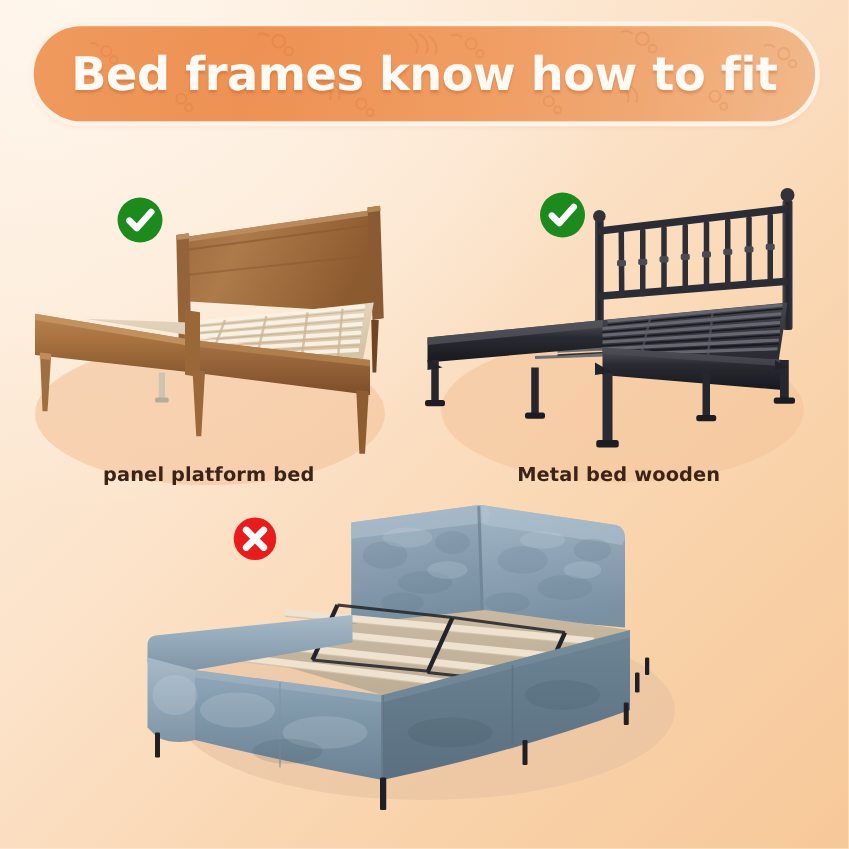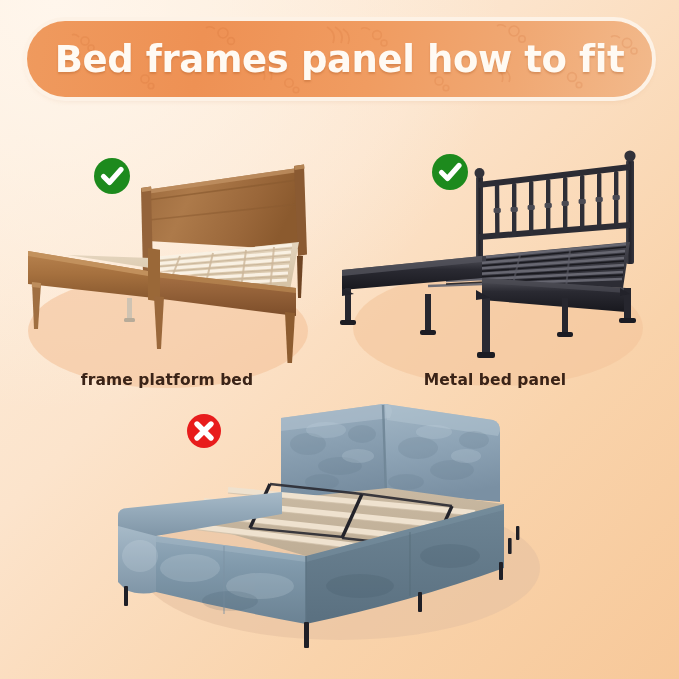--- a/index.html
+++ b/index.html
@@ -84,21 +84,21 @@
           <circle cx="269" cy="69" r="2.8"></circle>
         <circle cx="412" cy="60" r="4"></circle>
           <circle cx="419" cy="67" r="2.8"></circle>
         <circle cx="545" cy="56" r="4.4"></circle>
           <circle cx="552" cy="64" r="2.8"></circle>
         <path d="M300 6 q10 6 6 16 M308 6 q10 6 6 16 M316 8 q9 6 5 15"></path>
         <path d="M232 46 q8 5 5 13 M239 46 q8 5 5 13"></path>
         <path d="M470 48 q8 5 5 13 M477 48 q8 5 5 13"></path>
       </g>
     </svg>
-    <div class="title">Bed frames panel how to fit</div>
+    <div class="title">Bed frames know how to fit</div>
   </div>
 
   <div class="panel" id="panel-wood">
     <svg class="bed-art" width="318" height="262" viewBox="0 0 318 262">
       <defs>
         <linearGradient id="wd-rail" x1="0" y1="0" x2="0" y2="1">
           <stop offset="0" stop-color="#a87245"></stop>
             <stop offset="1" stop-color="#7d4e2a"></stop>
         </linearGradient>
         <linearGradient id="wd-side" x1="0" y1="0" x2="0" y2="1">
@@ -181,21 +181,21 @@
       </g>
     </svg>
 
     <div class="badge" style="left:84px;top:18px;">
       <svg width="40" height="40" viewBox="0 0 40 40">
         <circle cx="20" cy="20" r="18" fill="#1d8a1d"></circle>
         <path d="M11.5 20.5 L17.5 26.5 L29 13.5" fill="none" stroke="#ffffff" stroke-width="5.2" stroke-linecap="round" stroke-linejoin="round"></path>
       </svg>
     </div>
 
-    <div class="caption" id="cap-wood">frame platform bed</div>
+    <div class="caption" id="cap-wood">panel platform bed</div>
   </div>
 
   <div class="panel" id="panel-metal">
     <svg class="bed-art" width="330" height="262" viewBox="0 0 330 262">
       <defs>
         <linearGradient id="mt-v" x1="0" y1="0" x2="1" y2="0">
           <stop offset="0" stop-color="#4a4a50"></stop>
             <stop offset=".45" stop-color="#22222a"></stop>
           <stop offset="1" stop-color="#35353d"></stop>
         </linearGradient>
@@ -293,21 +293,21 @@
       </g>
     </svg>
 
     <div class="badge" style="left:100px;top:14px;">
       <svg width="40" height="40" viewBox="0 0 40 40">
         <circle cx="20" cy="20" r="18" fill="#1d8a1d"></circle>
         <path d="M11.5 20.5 L17.5 26.5 L29 13.5" fill="none" stroke="#ffffff" stroke-width="5.2" stroke-linecap="round" stroke-linejoin="round"></path>
       </svg>
     </div>
 
-    <div class="caption" id="cap-metal">Metal bed panel</div>
+    <div class="caption" id="cap-metal">Metal bed wooden</div>
   </div>
 
   <div class="panel" id="panel-fabric">
     <svg class="bed-art" width="470" height="278" viewBox="0 0 470 278">
       <defs>
         <linearGradient id="fb-cush" x1="0" y1="0" x2="0.2" y2="1">
           <stop offset="0" stop-color="#9db1c1"></stop>
             <stop offset=".45" stop-color="#8aa0b2"></stop>
           <stop offset="1" stop-color="#758b9e"></stop>
         </linearGradient>

